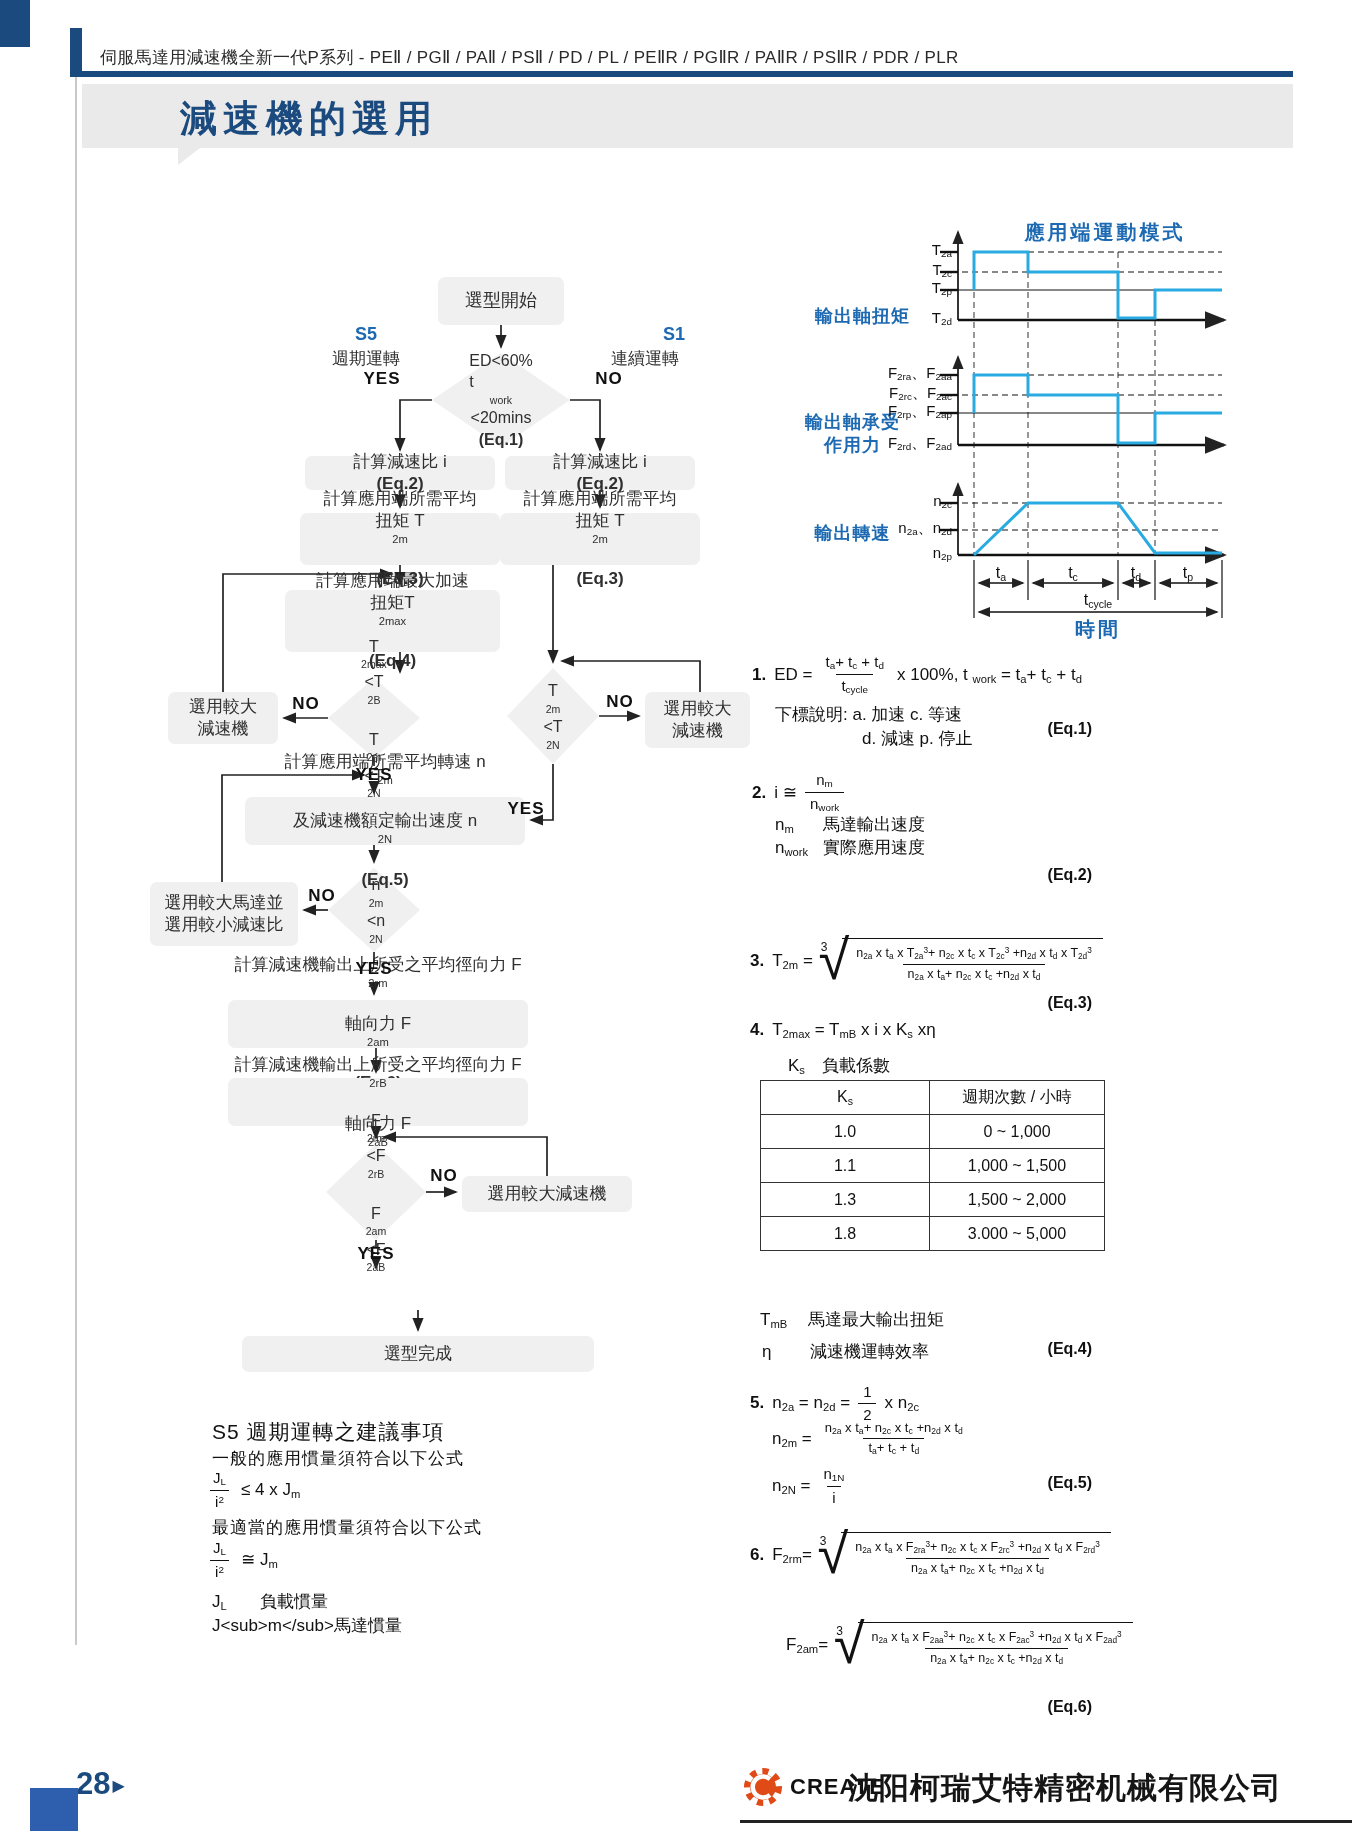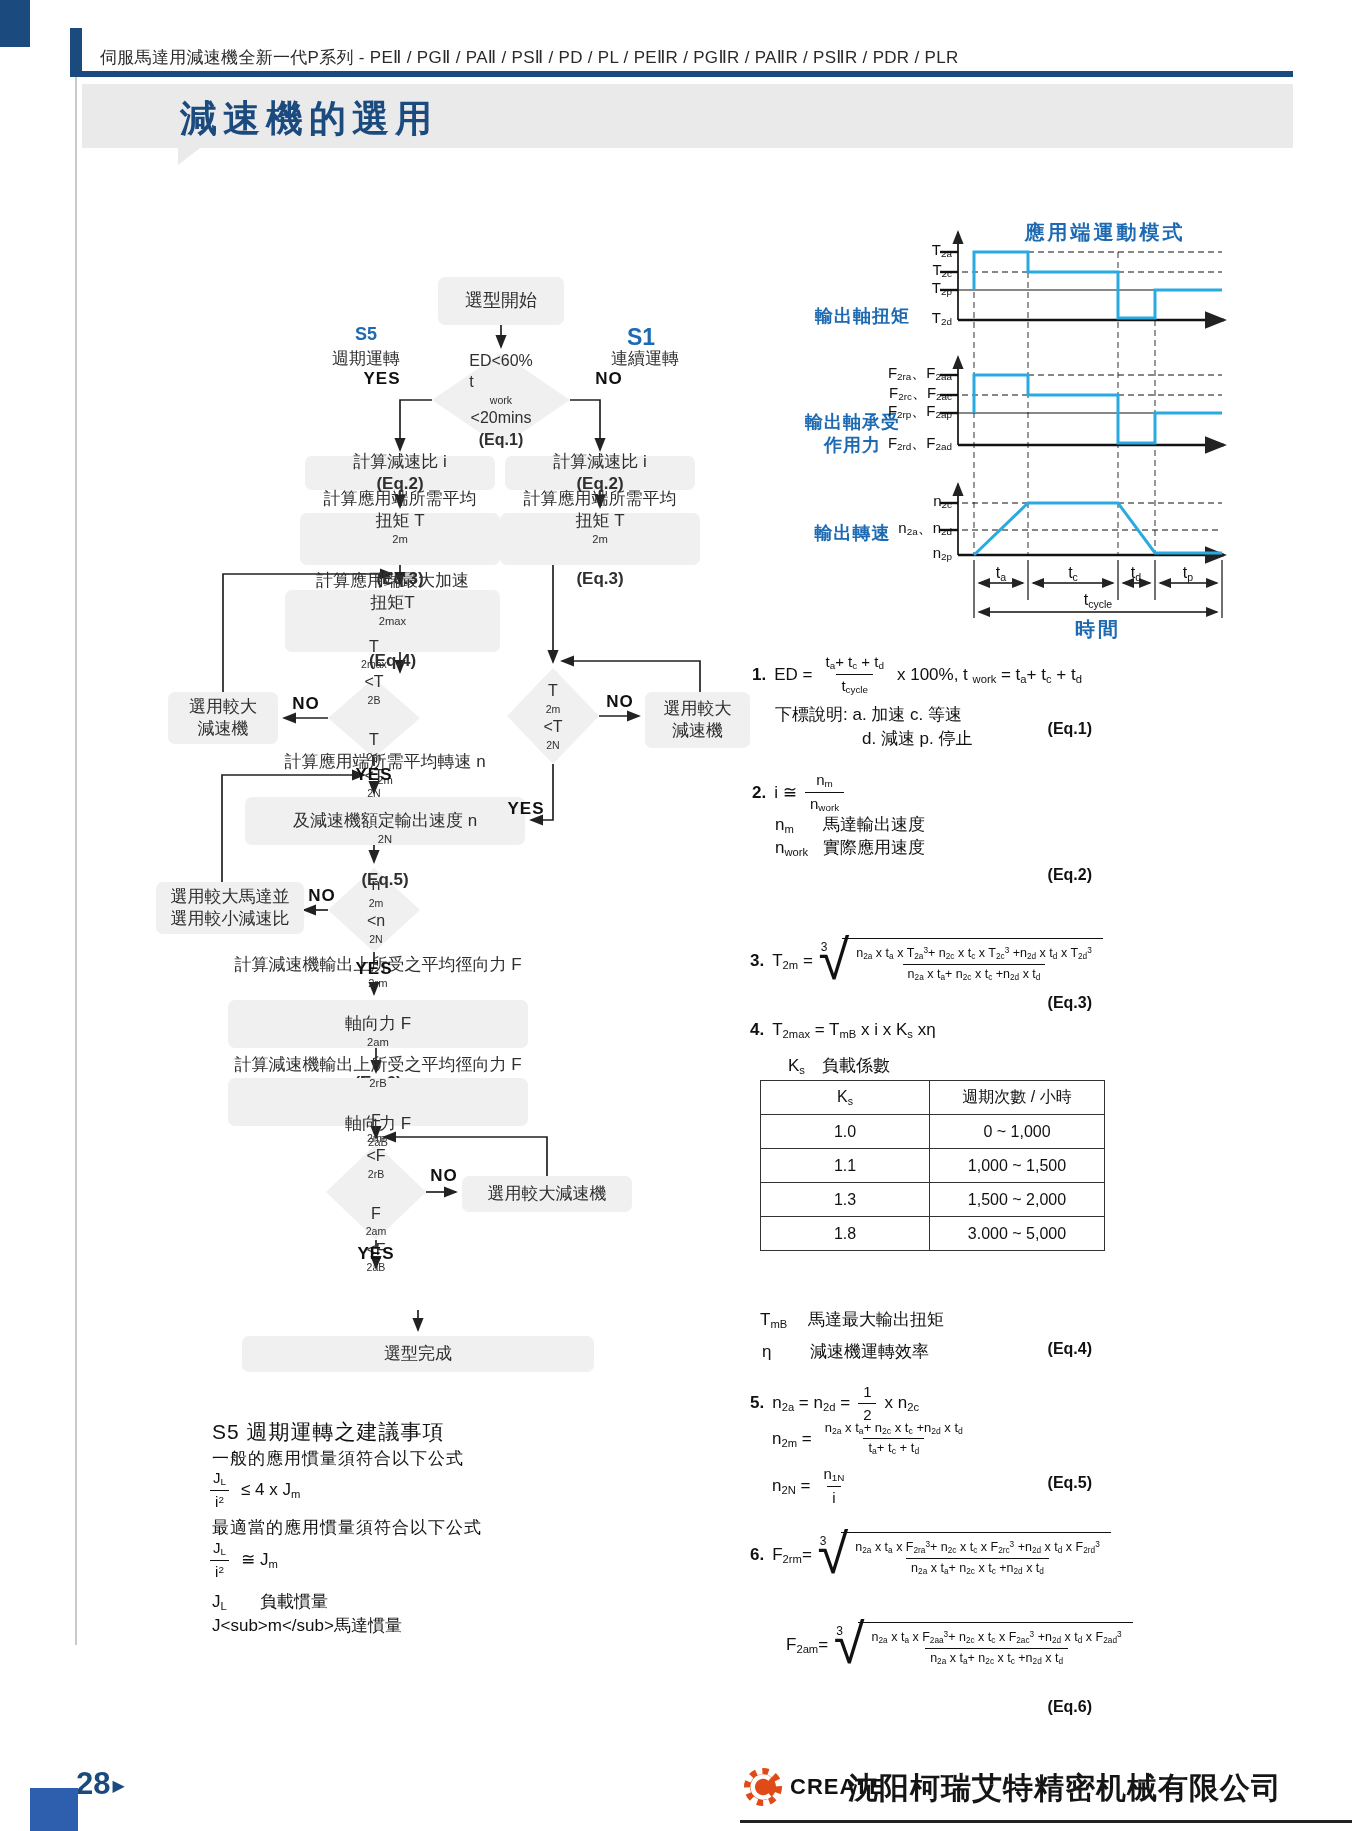--- a/index.html
+++ b/index.html
@@ -188,35 +188,35 @@
 
   <div class="fbox" style="left:438px;top:277px;width:126px;height:48px;font-size:18px">選型開始</div>
   <div class="fbox" style="left:305px;top:456px;width:190px;height:34px">計算減速比 i <b>(Eq.2)</b></div>
   <div class="fbox" style="left:505px;top:456px;width:190px;height:34px">計算減速比 i <b>(Eq.2)</b></div>
   <div class="fbox" style="left:300px;top:513px;width:200px;height:52px">計算應用端所需平均<br>扭矩 T<sub>2m</sub>　　<b>(Eq.3)</b></div>
   <div class="fbox" style="left:500px;top:513px;width:200px;height:52px">計算應用端所需平均<br>扭矩 T<sub>2m</sub>　　<b>(Eq.3)</b></div>
   <div class="fbox" style="left:285px;top:590px;width:215px;height:62px">計算應用端最大加速<br>扭矩T<sub>2max</sub><br><b>(Eq.4)</b></div>
   <div class="fbox" style="left:168px;top:692px;width:110px;height:52px">選用較大<br>減速機</div>
   <div class="fbox" style="left:645px;top:692px;width:105px;height:56px">選用較大<br>減速機</div>
   <div class="fbox" style="left:245px;top:797px;width:280px;height:48px">計算應用端所需平均轉速 n<sub>2m</sub><br>及減速機額定輸出速度 n<sub>2N</sub>　<b>(Eq.5)</b></div>
-  <div class="fbox" style="left:156px;top:882px;width:148px;height:52px">選用較大馬達並<br>選用較小減速比</div>
+  <div class="fbox" style="left:150px;top:882px;width:148px;height:64px">選用較大馬達並<br>選用較小減速比</div>
   <div class="fbox" style="left:228px;top:1000px;width:300px;height:48px">計算減速機輸出上所受之平均徑向力 F<sub>2rm</sub><br>軸向力 F<sub>2am</sub>　　<b>(Eq.6)</b></div>
   <div class="fbox" style="left:228px;top:1078px;width:300px;height:48px">計算減速機輸出上所受之平均徑向力 F<sub>2rB</sub><br>軸向力 F<sub>2aB</sub></div>
   <div class="fbox" style="left:462px;top:1176px;width:170px;height:36px">選用較大減速機</div>
   <div class="fbox" style="left:242px;top:1336px;width:352px;height:36px">選型完成</div>
 
   <div class="dtext" style="left:421px;top:365px;width:160px;height:70px">ED&lt;60%<br>t <sub>work</sub>&lt;20mins<br><b>(Eq.1)</b></div>
   <div class="dtext" style="left:294px;top:692px;width:160px;height:52px">T<sub>2max</sub>&lt;T<sub>2B</sub><br>T<sub>2m</sub>&lt;T<sub>2N</sub></div>
   <div class="dtext" style="left:483px;top:704px;width:140px;height:24px">T<sub>2m</sub>&lt;T<sub>2N</sub></div>
   <div class="dtext" style="left:306px;top:898px;width:140px;height:24px">n<sub>2m</sub>&lt;n<sub>2N</sub></div>
   <div class="dtext" style="left:296px;top:1166px;width:160px;height:52px">F<sub>2rm</sub>&lt;F<sub>2rB</sub><br>F<sub>2am</sub>&lt;F<sub>2aB</sub></div>
 
   <div class="blab" style="left:336px;top:324px;width:60px;font-size:18px">S5</div>
   <div class="mlab" style="left:321px;top:347px;width:90px">週期運轉</div>
-  <div class="blab" style="left:611px;top:324px;width:60px;font-size:23px">S1</div>
+  <div class="blab" style="left:644px;top:324px;width:60px;font-size:18px">S1</div>
   <div class="mlab" style="left:600px;top:347px;width:90px">連續運轉</div>
   <div class="yn" style="left:352px;top:369px;width:60px">YES</div>
   <div class="yn" style="left:584px;top:369px;width:50px">NO</div>
   <div class="yn" style="left:284px;top:694px;width:44px">NO</div>
   <div class="yn" style="left:349px;top:765px;width:50px">YES</div>
   <div class="yn" style="left:600px;top:692px;width:40px">NO</div>
   <div class="yn" style="left:504px;top:799px;width:44px">YES</div>
   <div class="yn" style="left:302px;top:886px;width:40px">NO</div>
   <div class="yn" style="left:349px;top:959px;width:50px">YES</div>
   <div class="yn" style="left:424px;top:1166px;width:40px">NO</div>

